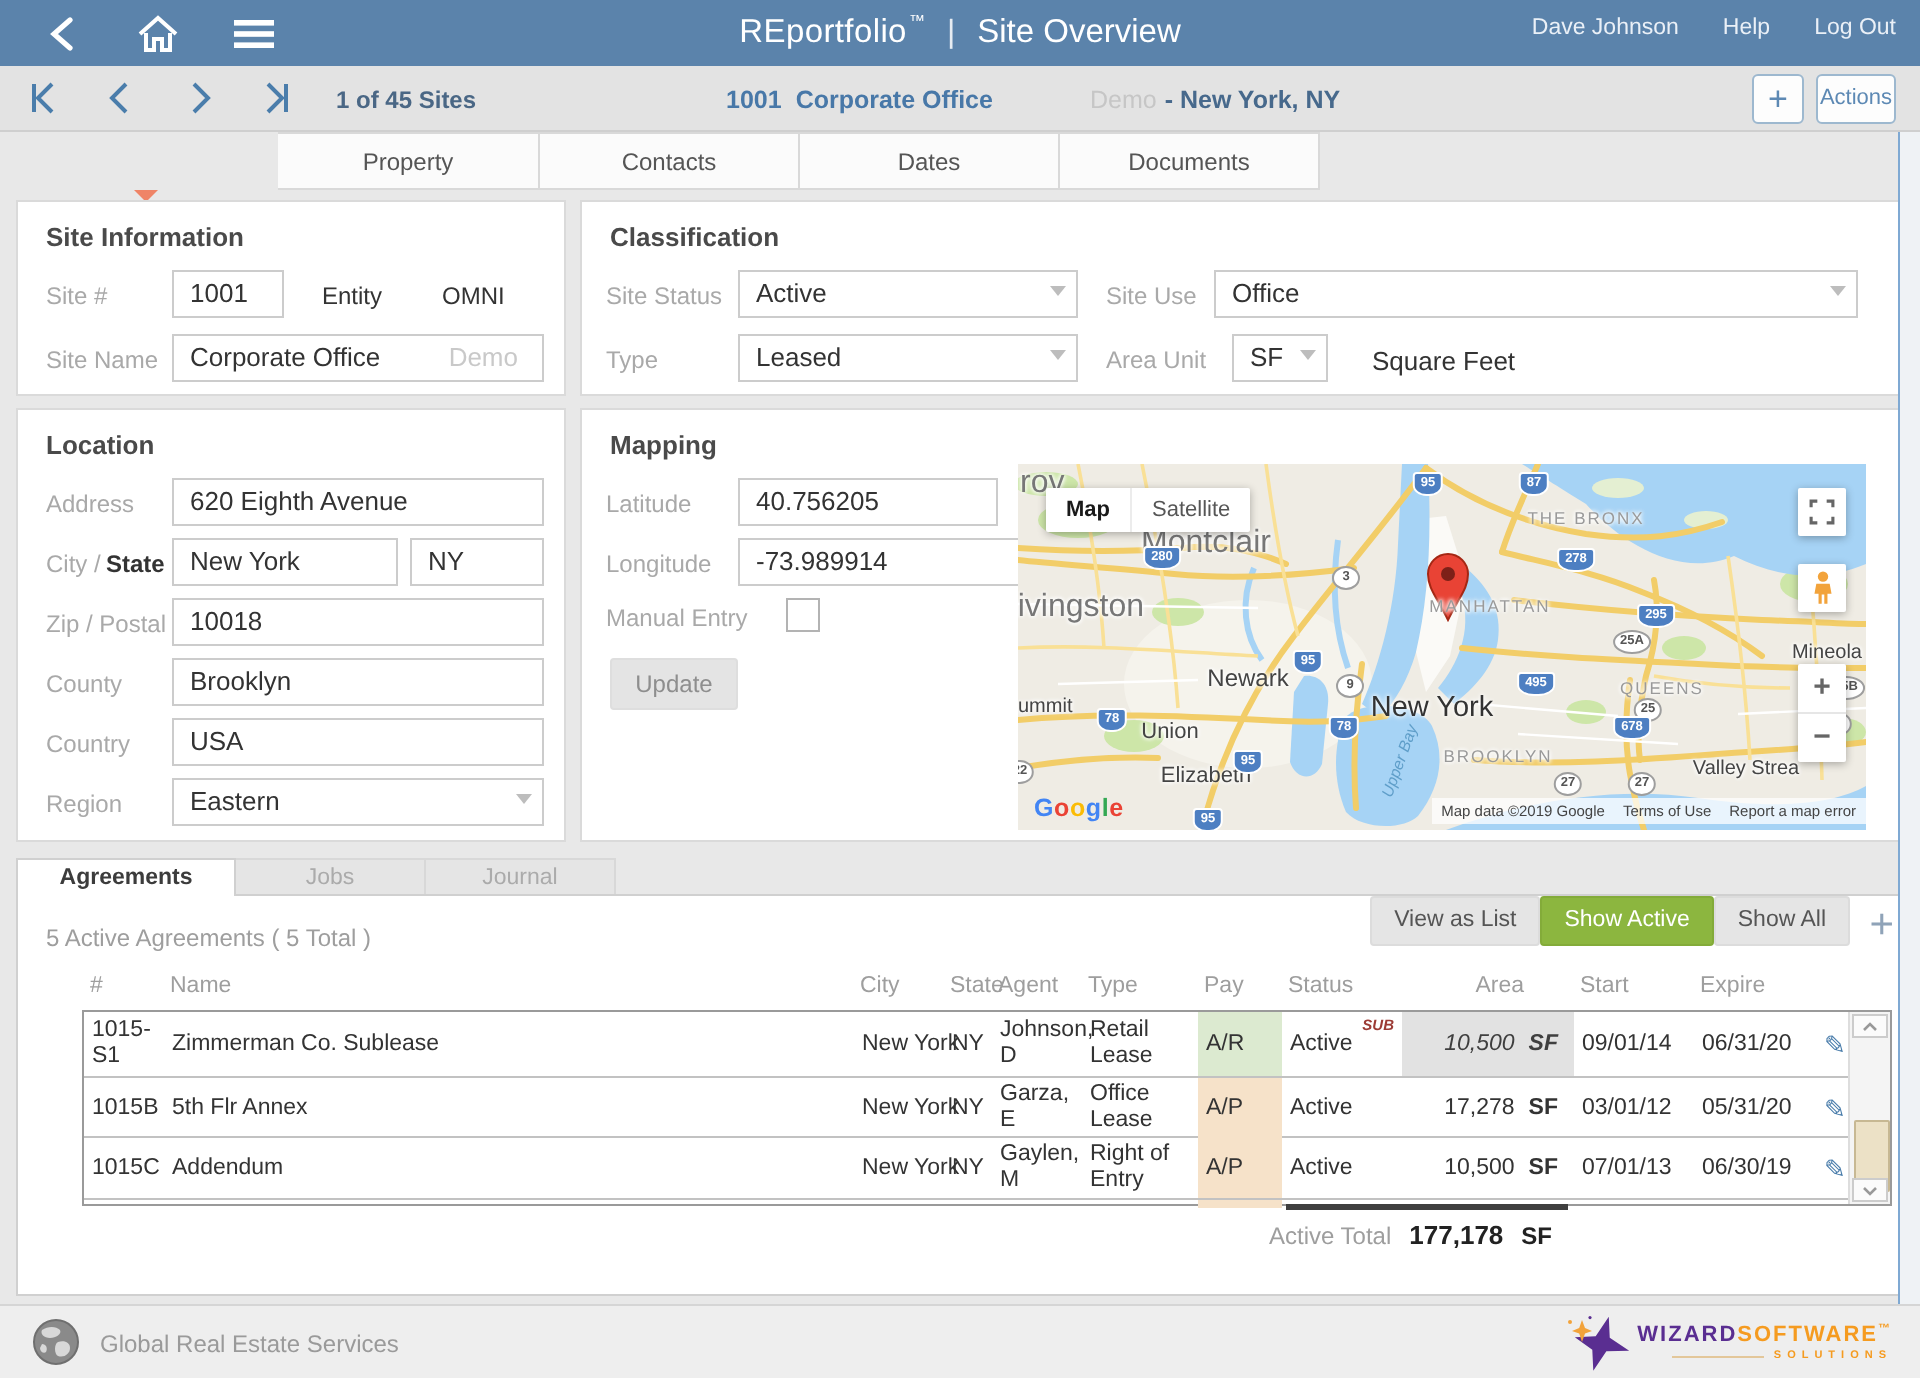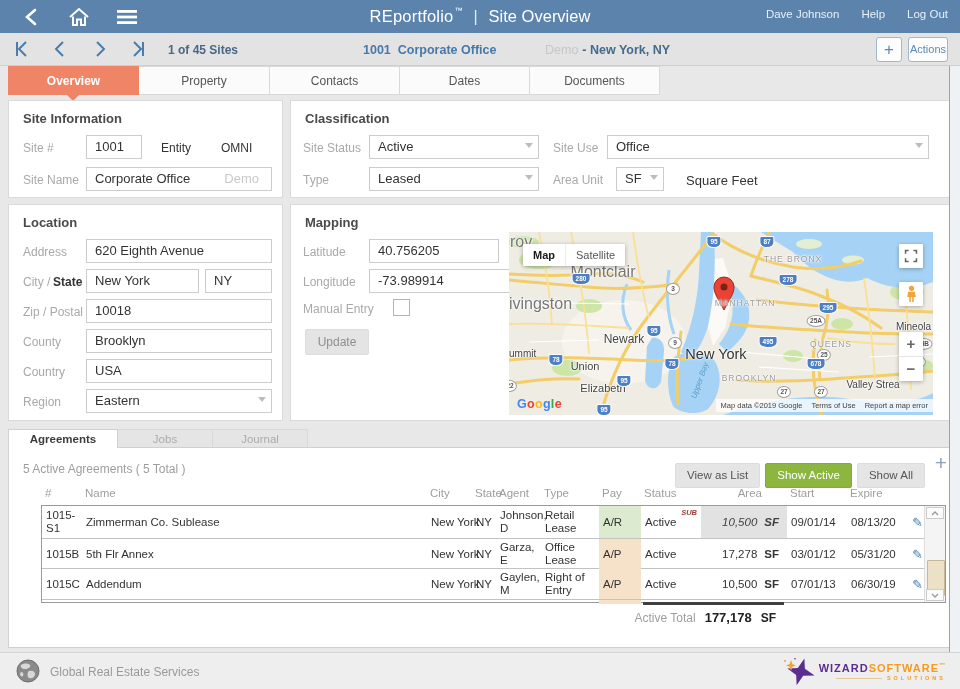--- a/index.html
+++ b/index.html
@@ -78,21 +78,21 @@
   .g-b{color:#4285f4;}.g-r{color:#ea4335;}.g-y{color:#fbbc05;}.g-g{color:#34a853;}
   .gm-attr{position:absolute;right:0;bottom:3px;background:rgba(255,255,255,.75);font-size:7.5px;color:#444;padding:2px 5px;display:flex;gap:9px;}
   .gm-attr .lnk{cursor:pointer;}
   
   .agree{position:absolute;left:8px;top:429px;width:942px;height:219px;}
   .agr-tab{position:absolute;top:0;height:19px;box-sizing:border-box;font-size:11.5px;text-align:center;line-height:18px;cursor:pointer;}
   .agr-tab.on{background:#fff;border:1px solid #d0d0d0;border-bottom:none;font-weight:bold;color:#3c3c3c;z-index:2;}
   .agr-tab.off{background:#e5e5e5;border:1px solid #d8d8d8;border-left:none;color:#ababab;}
   .agr-body{position:absolute;left:0;top:18px;width:942px;height:201px;background:#fff;border:1px solid #d0d0d0;box-sizing:border-box;}
   .agr-sum{position:absolute;left:14px;top:14px;font-size:12px;color:#9e9e9e;}
-  .agr-btns{position:absolute;right:24px;top:15px;display:flex;gap:5px;align-items:center;}
+  .agr-btns{position:absolute;right:24px;top:0;display:flex;align-items:center;}
   .gbtn{height:25px;background:#e5e5e5;border:1px solid #dcdcdc;color:#555;font-size:11.5px;padding:0 11px;line-height:23px;border-radius:2px;cursor:pointer;box-sizing:border-box;}
   .gbtn.green{background:#8cb63f;border-color:#83ab39;color:#fff;}
   .agr-add{position:absolute;right:2px;top:4px;font-size:21px;font-weight:300;color:#8fa3b8;cursor:pointer;line-height:21px;}
   .tgrid{display:grid;grid-template-columns:40px 345px 45px 24px 45px 58px 42px 60px 86px 60px 58px 21px 21px;}
   .thead{position:absolute;left:32px;top:39px;width:905px;font-size:11.5px;color:#9e9e9e;}
   .thead span{padding:0 0 0 4px;}
   .thead .ra{text-align:right;padding-right:24px;}
   .tbox{position:absolute;left:32px;top:57px;width:905px;height:98px;border:1px solid #9a9a9a;box-sizing:border-box;}
   .trow{border-bottom:1px solid #c2c2c2;font-size:11.5px;color:#333;align-items:center;cursor:pointer;}
   .trow>div{padding:2px 0 2px 4px;box-sizing:border-box;align-self:stretch;display:flex;align-items:center;}
@@ -202,21 +202,20 @@
       <span>1001</span><span class="sp">Corporate Office</span>
     </span>
     <span class="nav-demo">
       <span class="demo">Demo</span><span class="loc">- New York, NY</span>
     </span>
     <span class="nav-add">+</span>
     <span class="nav-actions">Actions</span>
   </div>
 
   <div class="main-tabs">
-    <span class="mtab first active" style="left:8px;width:131px">Overview</span>
     <span class="mtab" style="left:139px;width:131px">Property</span>
     <span class="mtab" style="left:270px;width:130px">Contacts</span>
     <span class="mtab" style="left:400px;width:130px">Dates</span>
     <span class="mtab" style="left:530px;width:130px">Documents</span>
     <span class="tab-pointer"></span>
   </div>
 
   <section class="panel" style="left:8px;top:100px;width:275px;height:98px">
     <div class="ptitle">Site Information</div>
     <span class="lbl" style="left:14px;top:40px">Site #</span>
@@ -440,21 +439,21 @@
           <div class="pay-ar">A/R</div>
           <div class="c-status">
             <span>Active</span>
             <span class="st-sub">SUB</span>
           </div>
           <div class="c-area area-hl">
             <span>10,500</span>
             <span class="un">SF</span>
           </div>
           <div>09/01/14</div>
-          <div>08/13/20</div>
+          <div>06/31/20</div>
           <div class="c-edit">✎</div>
           <div></div>
         </div>
 
         <div class="trow tgrid" style="height:29px">
           <div class="c-num">1015B</div>
           <div>5th Flr Annex</div>
           <div class="c-city">New York</div>
           <div class="c-state">NY</div>
           <div class="c-agent">Garza, E</div>

